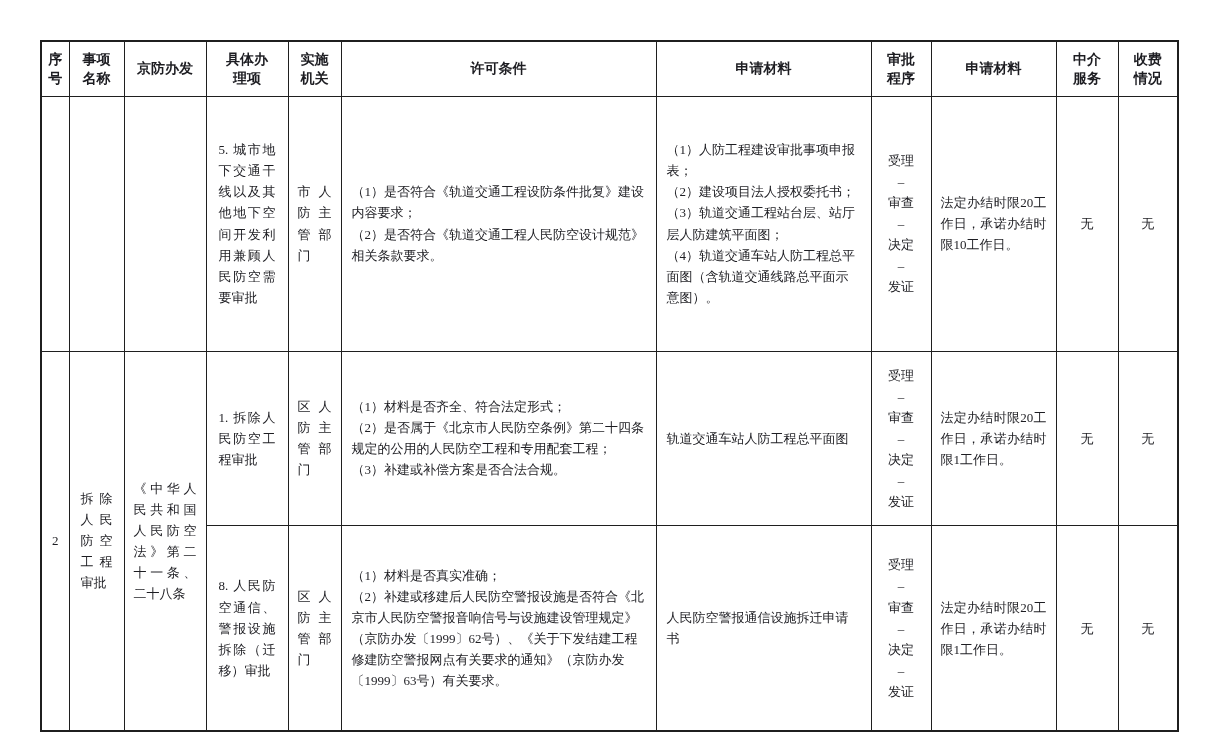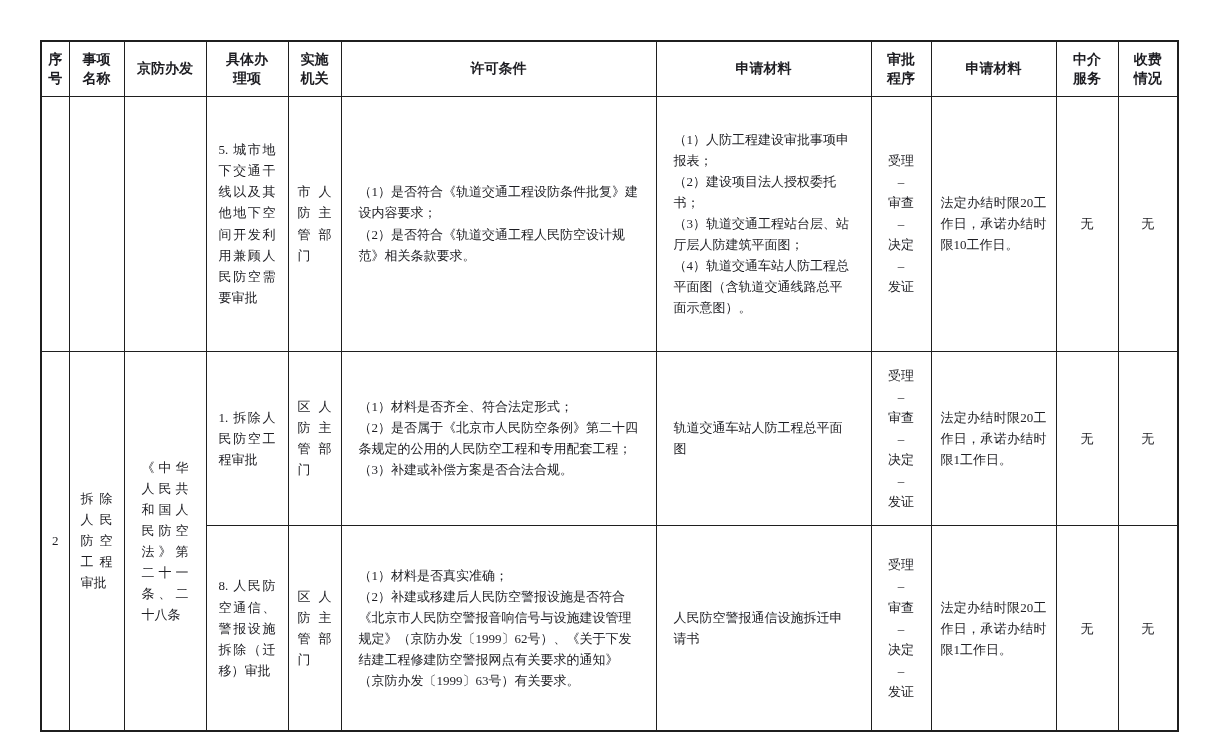--- a/index.html
+++ b/index.html
@@ -56,27 +56,27 @@
     text-align: center;
     padding: 4px 2px;
   }
   td.cell-narrow-justify {
     text-align: justify;
     text-justify: inter-character;
     padding: 6px 10px;
     line-height: 1.8;
   }
   td.cell-itemname   { padding: 16px 11px; }
-  td.cell-basis      { padding: 6px 17px; }
+  td.cell-basis      { padding: 6px 9px; }
   td.cell-handling   { padding: 6px 12px; }
   td.cell-agency     { padding: 6px 9px;  }
   td.cell-para {
     white-space: pre-line;
     text-align: left;
-    padding: 6px 17px;
+    padding: 6px 10px;
     line-height: 1.6;
   }
   td.cell-procedure {
     white-space: pre-line;
     text-align: center;
     padding: 13px 2px;
     line-height: 1.55;
   }
   td.cell-limit {
     text-align: justify;

